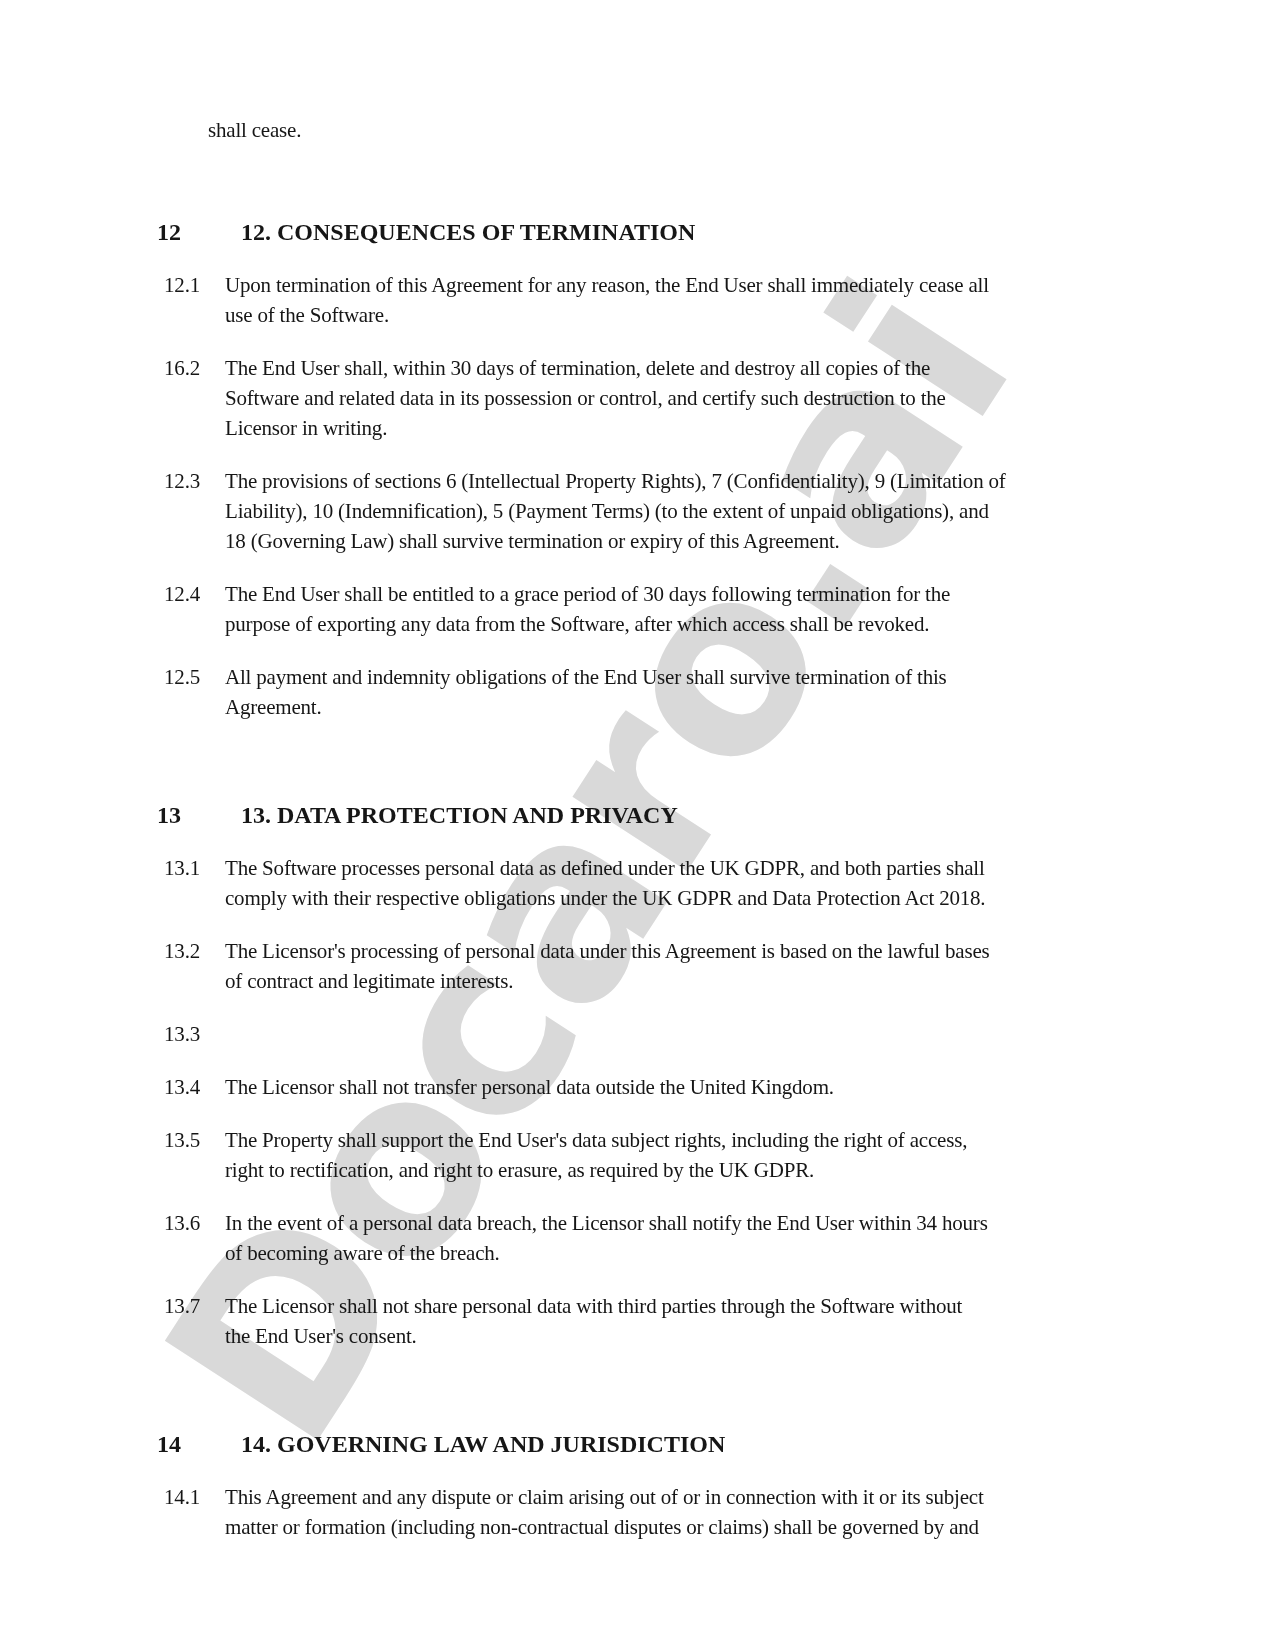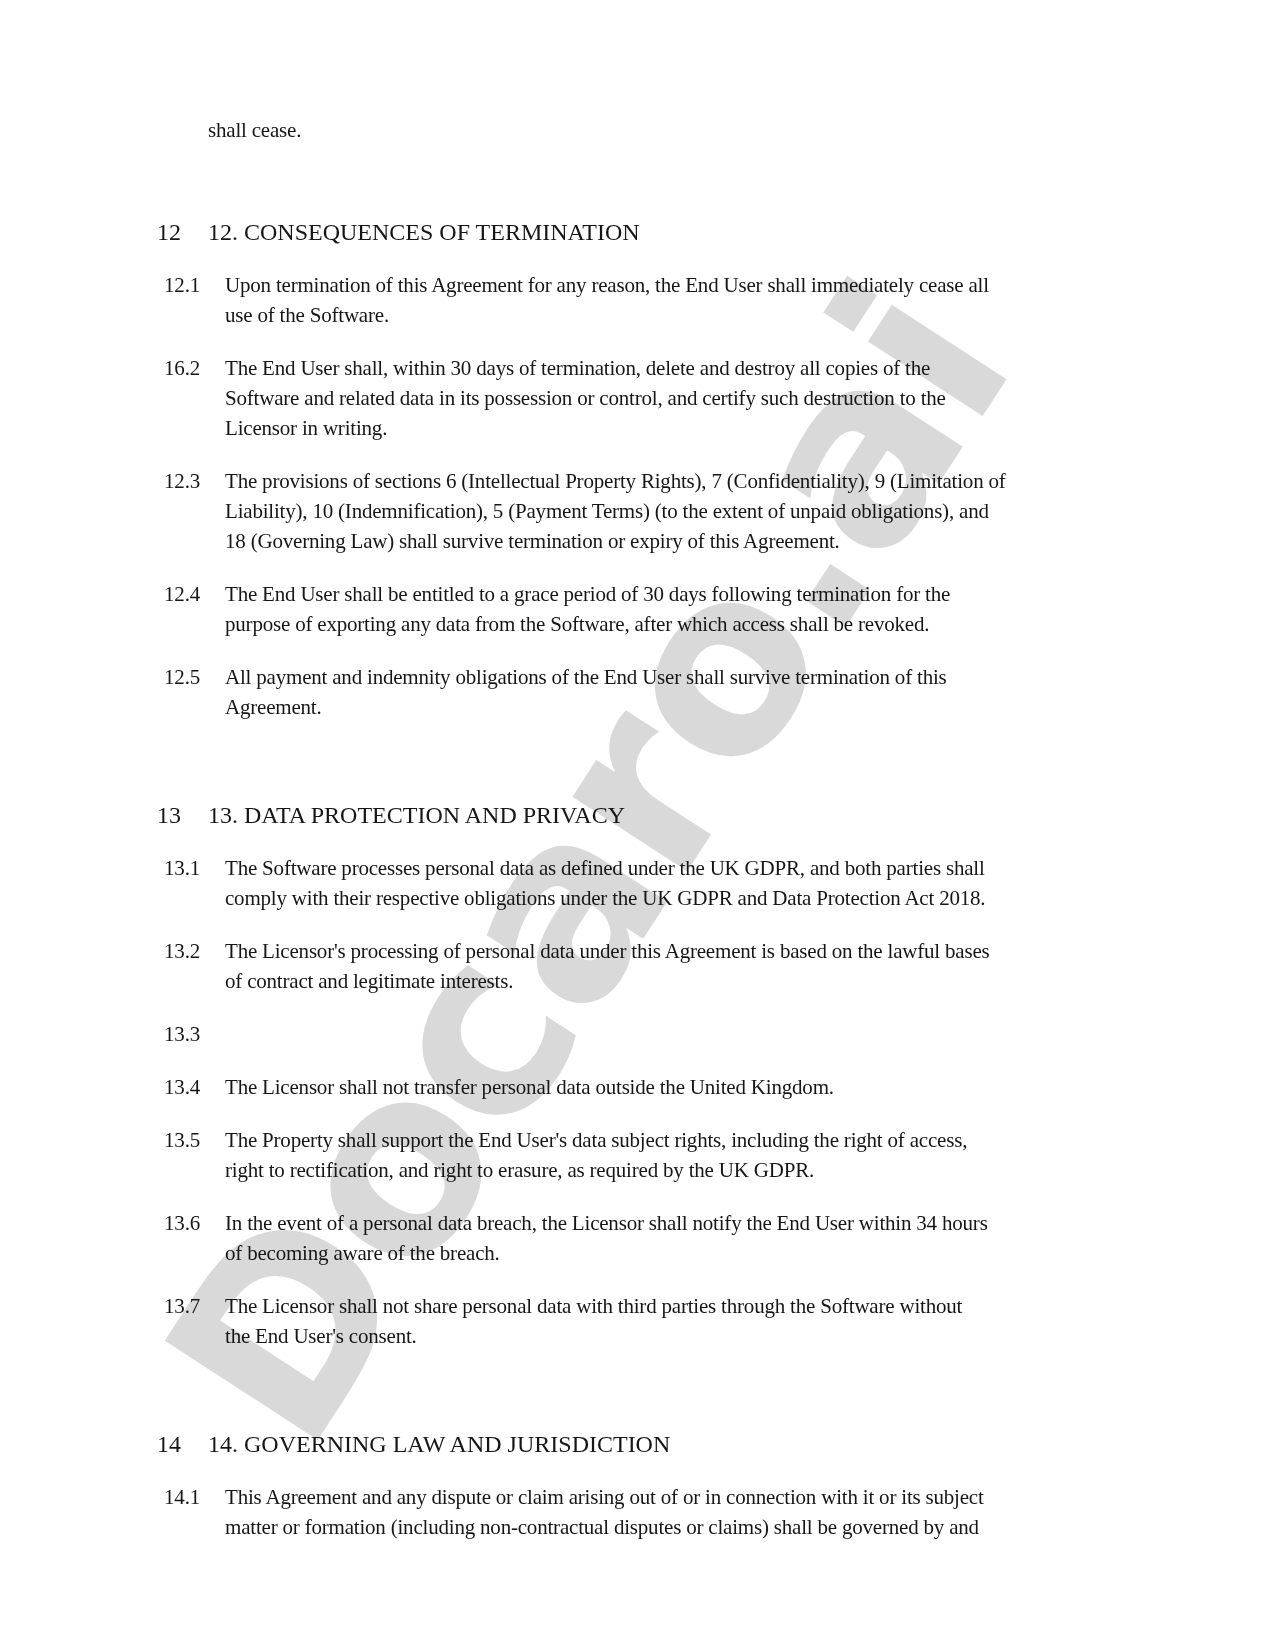--- a/index.html
+++ b/index.html
@@ -42,24 +42,25 @@
     margin-bottom: 72px;
     white-space: pre;
     font-family: Liberation Serif, serif;
   }
 
   .section { margin-top: 78px; }
   .section:first-of-type { margin-top: 0; }
 
   .heading-row {
     display: flex;
-    font-weight: normal;
+    font-weight: bold;
     font-size: 24px;
     letter-spacing: 0;
     margin-bottom: 23px;
+    gap: 33px;
   }
 
   .clause-row {
     display: flex;
     margin-bottom: 23px;
     margin-left: 17px;
   }
 
   .num {
     flex: none;

